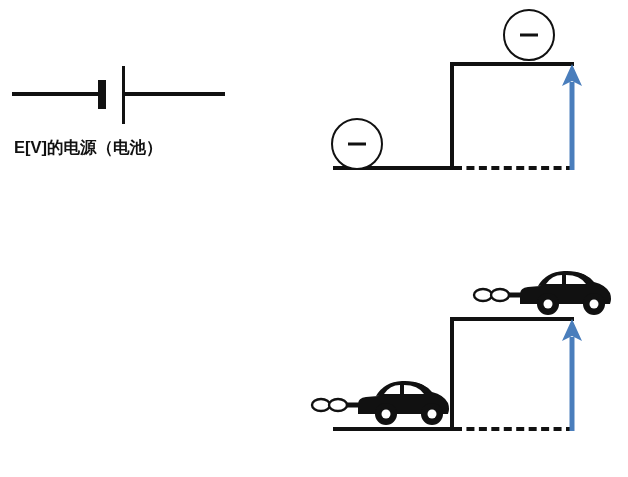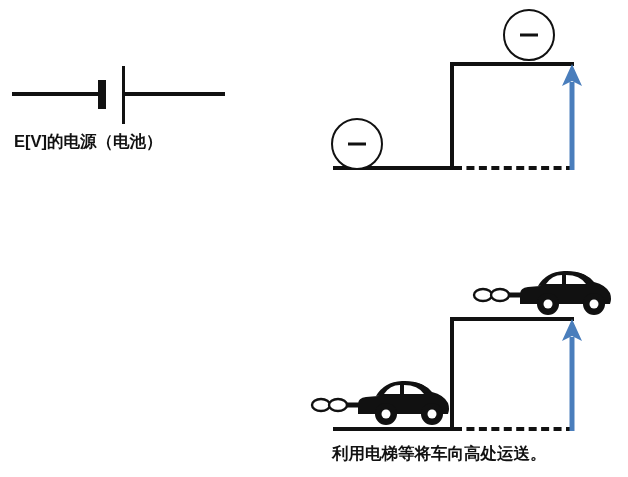--- a/index.html
+++ b/index.html
@@ -36,21 +36,21 @@
   }
   #battery-wire-left  { left: 0px;   top: 30px; width: 86px; }
   #battery-wire-right { left: 112px; top: 30px; width: 101px; }
   .battery-plate { position: absolute; background: #111111; }
   #battery-plate-negative { left: 86px;  top: 18px; width: 8px;  height: 29px; }
   #battery-plate-positive { left: 110px; top: 4px;  width: 3px;  height: 58px; }
 
   #battery-caption {
     position: absolute;
     left: 14px;
-    top: 131px;
+    top: 137px;
     font-size: 16.5px;
     font-weight: bold;
     letter-spacing: 0px;
     white-space: nowrap;
     color: #111111;
   }
 
   
   .diagram { position: absolute; }
   .ground-line {
@@ -192,15 +192,14 @@
       <circle cx="122" cy="52" r="11" fill="#111111"></circle>
       <circle cx="122" cy="52" r="4.5" fill="#ffffff"></circle>
     </svg>
 
     <svg class="blue-arrow" width="24" height="118" style="left:560px; top:65px;" viewBox="0 0 24 118">
       <line x1="12" y1="116" x2="12" y2="22" stroke="#4a7ebc" stroke-width="5"></line>
       <polygon points="12,4 22,26 12,21 2,26" fill="#4a7ebc"></polygon>
     </svg>
   </div>
 
-  <div class="diagram-caption" style="left:332px; top:443px;">利用电梯等将车向高处运送。</div>
 
 </div>
 
 </body></html>

